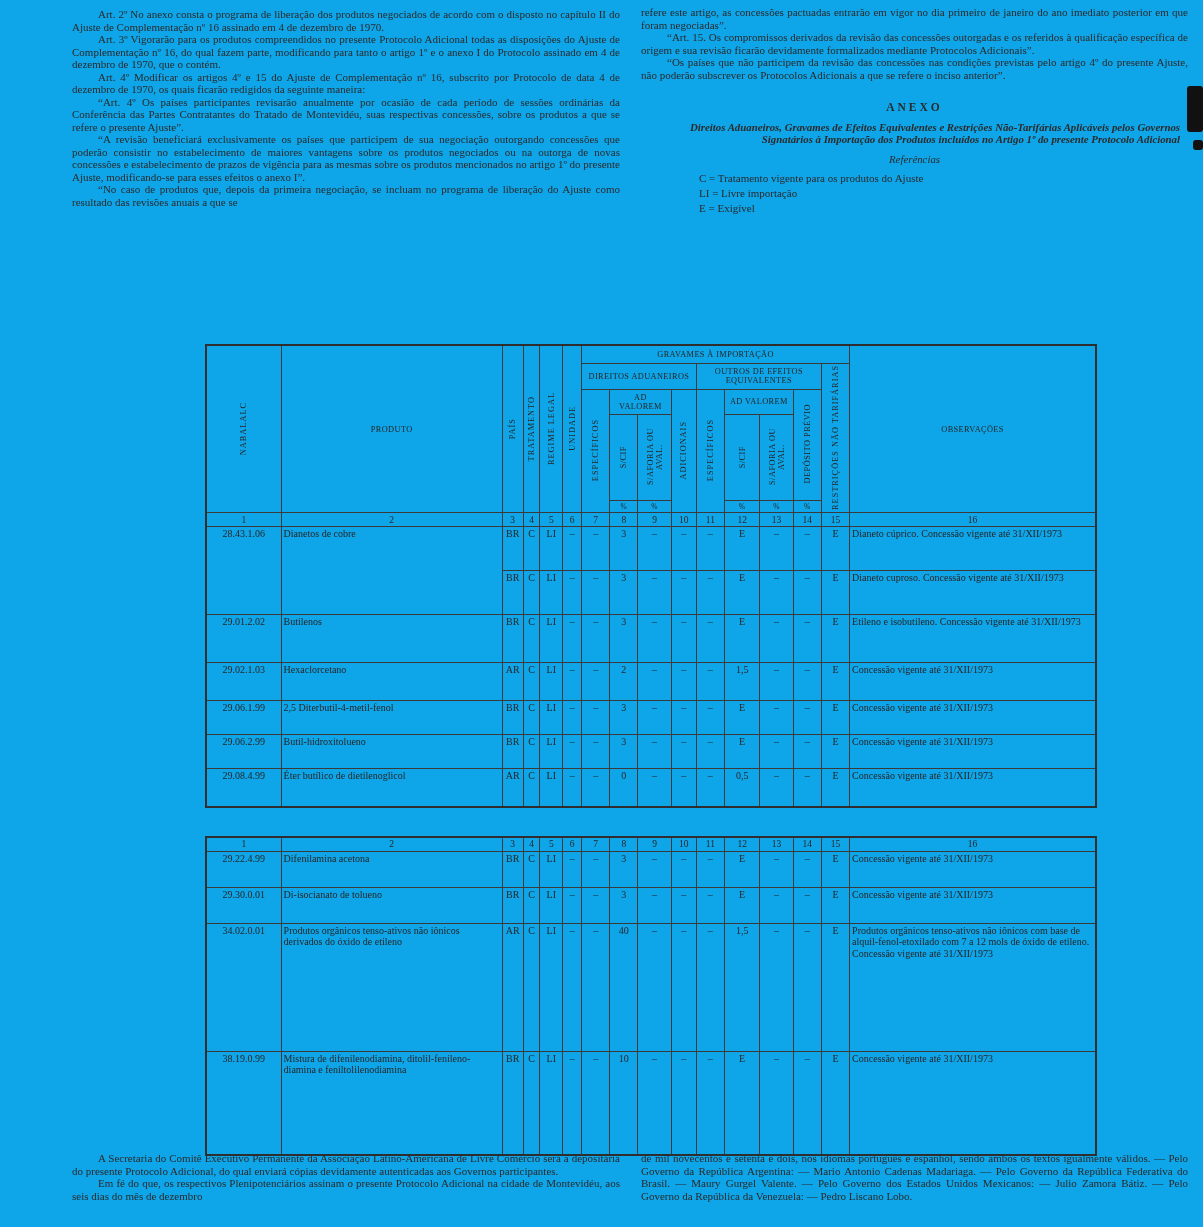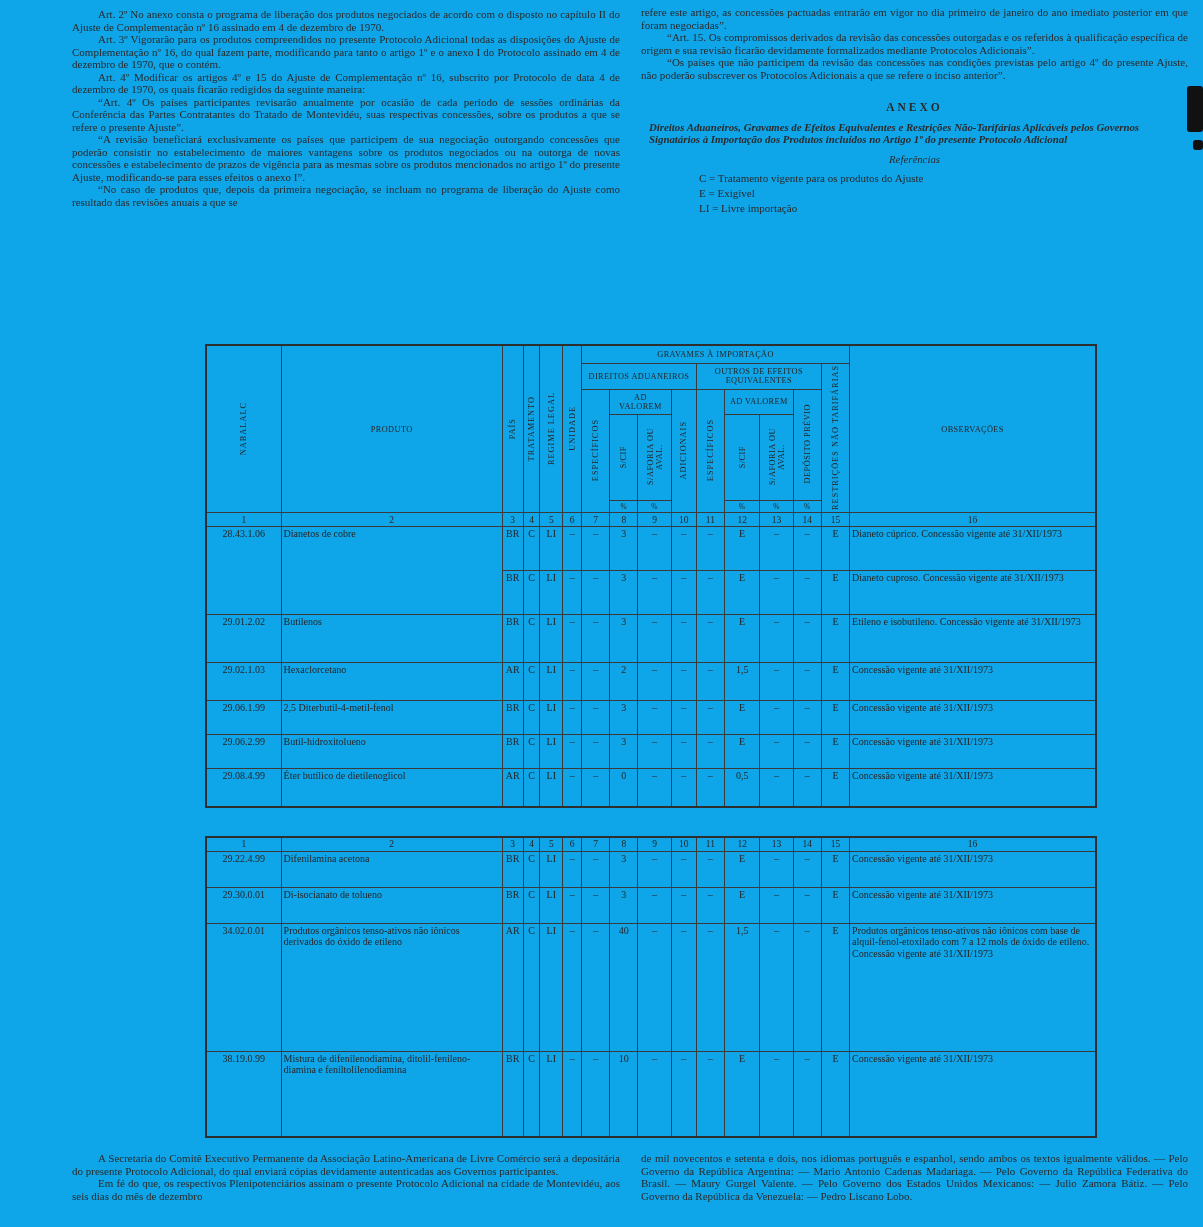--- a/index.html
+++ b/index.html
@@ -10,21 +10,21 @@
   .col { position:absolute; text-align:justify; font-size:11px; line-height:12.5px; color:#2a2a2a; }
   .col p { text-indent:26px; }
   .col.cont p:first-child { text-indent:0; }
 
   .topleft  { left:72px;  top:8px;    width:548px; }
   .topright { left:641px; top:6px;    width:547px; }
   .botleft  { left:72px;  top:1152px; width:548px; }
   .botright { left:641px; top:1152px; width:547px; }
 
   .anexo-heading { text-align:center; font-weight:bold; letter-spacing:3px; margin-top:20px; font-size:11.5px; }
-  .anexo-sub { font-style:italic; font-weight:bold; text-align:left; margin-top:7px; font-size:10.8px; line-height:12.5px; padding:0 8px; }
+  .anexo-sub { font-style:italic; font-weight:bold; text-align:right; margin-top:7px; font-size:10.8px; line-height:12.5px; padding:0 8px; }
   .ref-heading { text-align:center; font-style:italic; margin-top:7px; font-size:10.8px; }
   .refs { margin-top:7px; padding-left:58px; }
   .refs p { text-indent:0; margin-bottom:2px; line-height:13px; }
 
   table { border-collapse:collapse; table-layout:fixed; position:absolute; border:2px solid #2e2e2e; }
   .t1 { left:205px; top:344px; width:892px; }
   .t2 { left:205px; top:836px; width:892px; }
   th, td { border:1px solid #3a3a3a; font-size:10px; font-weight:normal; padding:1px 2px; vertical-align:top; text-align:center; color:#262626; }
   thead th { font-size:8.3px; letter-spacing:0.4px; vertical-align:middle; text-align:center; line-height:9px; }
   thead .hA { height:18px; }
@@ -62,22 +62,22 @@
     <div class="col-inner cont">
         <p>refere este artigo, as concessões pactuadas entrarão em vigor no dia primeiro de janeiro do ano imediato posterior em que foram negociadas”.</p>
         <p>“Art. 15. Os compromissos derivados da revisão das concessões outorgadas e os referidos à qualificação específica de origem e sua revisão ficarão devidamente formalizados mediante Protocolos Adicionais”.</p>
         <p>“Os países que não participem da revisão das concessões nas condições previstas pelo artigo 4º do presente Ajuste, não poderão subscrever os Protocolos Adicionais a que se refere o inciso anterior”.</p>
       </div>
     <div class="anexo-heading">ANEXO</div>
     <div class="anexo-sub">Direitos Aduaneiros, Gravames de Efeitos Equivalentes e Restrições Não-Tarifárias Aplicáveis pelos Governos Signatários à Importação dos Produtos incluídos no Artigo 1º do presente Protocolo Adicional</div>
     <div class="ref-heading">Referências</div>
     <div class="refs">
         <p>C = Tratamento vigente para os produtos do Ajuste</p>
+        <p>LI = Livre importação</p>
         <p>E = Exigível</p>
-        <p>LI = Livre importação</p>
       </div>
   </div>
 
   <table class="t1">
     <colgroup>
       <col style="width:72px">
         <col style="width:212px">
         <col style="width:20px">
         <col style="width:16px">
       <col style="width:22px">
@@ -364,21 +364,21 @@
           <td>40</td>
           <td>–</td>
           <td>–</td>
           <td>–</td>
           <td>1,5</td>
           <td>–</td>
           <td>–</td>
           <td>E</td>
           <td class="al">Produtos orgânicos tenso-ativos não iônicos com base de alquil-fenol-etoxilado com 7 a 12 mols de óxido de etileno. Concessão vigente até 31/XII/1973</td>
         </tr>
-        <tr style="height: 86px; padding-left: 11px;">
+        <tr style="height: 104px; padding-left: 11px;">
           <td>38.19.0.99</td>
           <td class="al">Mistura de difenilenodiamina, ditolil-fenileno-diamina e feniltolilenodiamina</td>
           <td>BR</td>
           <td>C</td>
           <td>LI</td>
           <td>–</td>
           <td>–</td>
           <td>10</td>
           <td>–</td>
           <td>–</td>

